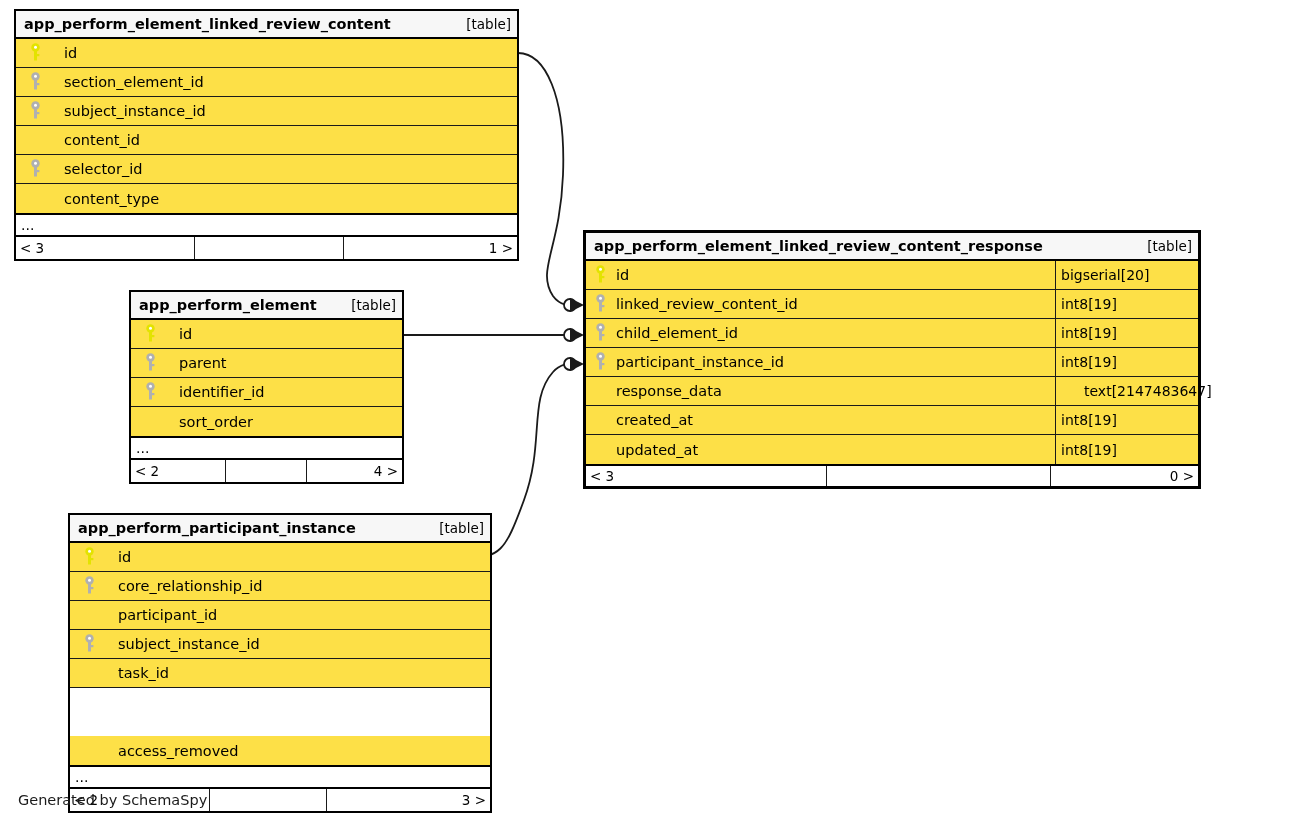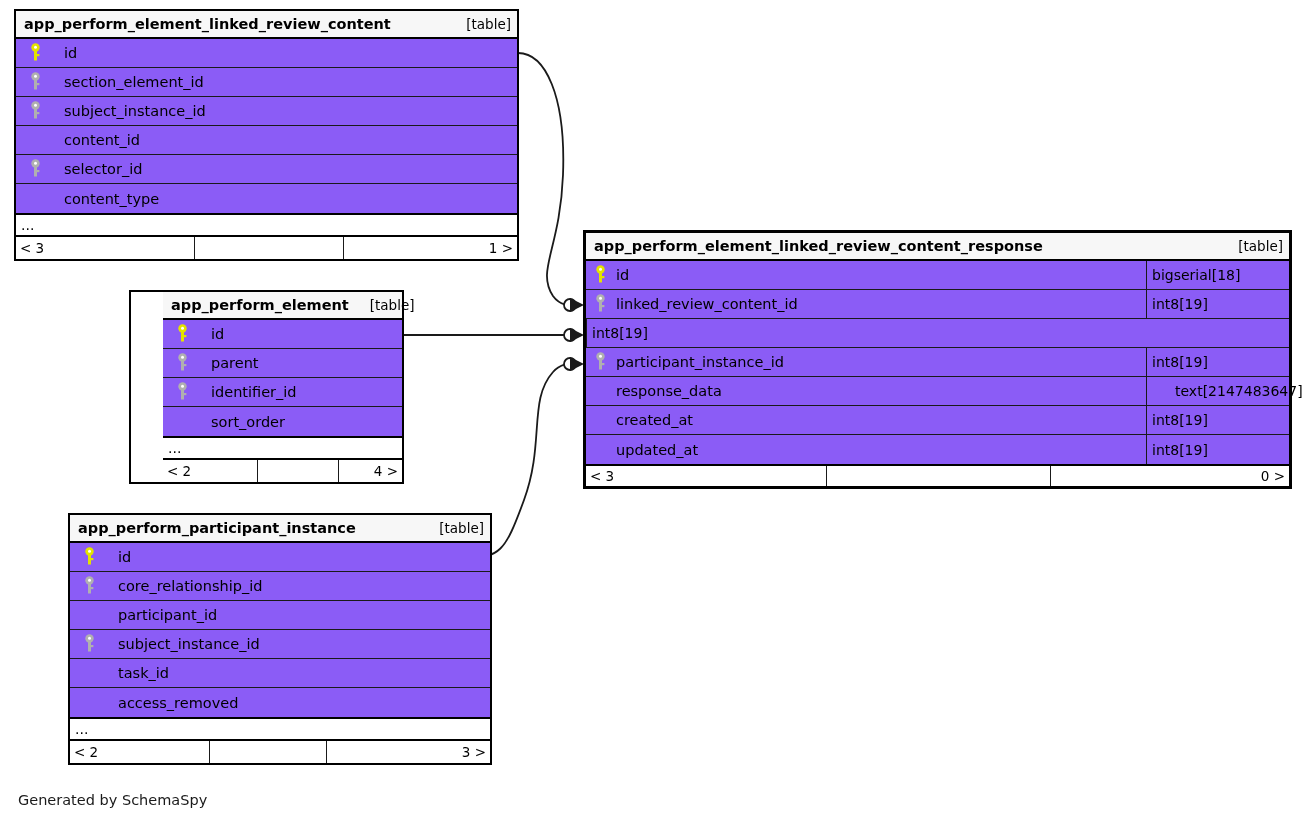--- a/index.html
+++ b/index.html
@@ -37,41 +37,40 @@
   }
   .erd-head {
     box-sizing: border-box;
     background: #f7f7f7;
     border-bottom: 2px solid #000000;
     height: 28px;
     display: flex;
     align-items: center;
     justify-content: space-between;
     padding: 0 6px 0 8px;
-    gap: 11px;
   }
   .erd-title {
     font-weight: bold;
     font-size: 14.5px;
     letter-spacing: 0;
     white-space: nowrap;
   }
   .erd-kind {
     font-size: 13.5px;
     white-space: nowrap;
     padding-left: 10px;
   }
 
   .erd-row {
     box-sizing: border-box;
     height: 29px;
     display: flex;
     align-items: center;
     border-bottom: 1.5px solid #1a1a1a;
-    background: #8b5cf6;
+    background: #fde047;
   }
   .erd-row:last-of-type { border-bottom: none; }
 
   .col-name {
     flex: 1 1 auto;
     display: flex;
     align-items: center;
     min-width: 0;
     height: 100%;
   }
@@ -263,21 +262,21 @@
 
     <div class="ellipsis-row">...</div>
 
     <div class="erd-foot">
       <div class="fcell left" style="width:178px;">&lt; 3</div>
       <div class="fcell mid" style="width:149px;"></div>
       <div class="fcell right" style="flex:1 1 auto;">1 &gt;</div>
     </div>
   </div>
 
-  <div class="erd-table gutter-wide" style="left:129px; top:290px; width:275px;padding-left:32px;">
+  <div class="erd-table gutter-wide" style="left:129px; top:290px; width:275px;">
     <div class="erd-head">
       <span class="erd-title">app_perform_element</span>
       <span class="erd-kind">[table]</span>
     </div>
 
     <div class="erd-row">
       <div class="col-name">
         <span class="keyslot">
           <svg class="keyicon" width="11" height="20" viewBox="0 0 11 20" aria-hidden="true">
             <circle cx="5.5" cy="4.5" r="4.2" fill="#e3e300"></circle>
@@ -389,73 +388,84 @@
       </div>
     </div>
 
     <div class="erd-row">
       <div class="col-name">
         <span class="keyslot"></span>
         <span class="name-text">task_id</span>
       </div>
     </div>
 
-    <div class="erd-row" style="border-bottom:none;">
+    <div class="erd-row" style="border-bottom:none;margin-top:48px;">
       <div class="col-name">
         <span class="keyslot"></span>
         <span class="name-text">access_removed</span>
       </div>
     </div>
 
     <div class="ellipsis-row">...</div>
 
     <div class="erd-foot">
       <div class="fcell left" style="width:139px;">&lt; 2</div>
       <div class="fcell mid" style="width:117px;"></div>
       <div class="fcell right" style="flex:1 1 auto;">3 &gt;</div>
     </div>
   </div>
 
-  <div class="erd-table gutter-tight" style="left:583px; top:230px; width:709px; border-width:3px;">
+  <div class="erd-table gutter-tight" style="left:583px; top:230px; width:618px; border-width:3px;">
     <div class="erd-head">
       <span class="erd-title">app_perform_element_linked_review_content_response</span>
       <span class="erd-kind">[table]</span>
     </div>
 
     <div class="erd-row">
       <div class="col-name">
         <span class="keyslot">
           <svg class="keyicon" width="11" height="20" viewBox="0 0 11 20" aria-hidden="true">
             <circle cx="5.5" cy="4.5" r="4.2" fill="#e3e300"></circle>
             <circle cx="5.5" cy="4.3" r="1.5" fill="#ffffff"></circle>
             <rect x="4.0" y="7" width="3" height="10.5" fill="#e3e300"></rect>
             <rect x="7.0" y="11" width="2.4" height="2.2" fill="#e3e300"></rect>
           </svg>
         </span>
         <span class="name-text">id</span>
       </div>
-      <div class="col-type" style="width:143px;">bigserial[18]</div>
+      <div class="col-type" style="width:143px;">bigserial[20]</div>
     </div>
 
     <div class="erd-row">
       <div class="col-name">
         <span class="keyslot">
           <svg class="keyicon" width="11" height="20" viewBox="0 0 11 20" aria-hidden="true">
             <circle cx="5.5" cy="4.5" r="4.2" fill="#b0b0b0"></circle>
             <circle cx="5.5" cy="4.3" r="1.5" fill="#ffffff"></circle>
             <rect x="4.0" y="7" width="3" height="10.5" fill="#b0b0b0"></rect>
             <rect x="7.0" y="11" width="2.4" height="2.2" fill="#b0b0b0"></rect>
           </svg>
         </span>
         <span class="name-text">linked_review_content_id</span>
       </div>
       <div class="col-type" style="width:143px;">int8[19]</div>
     </div>
 
     <div class="erd-row">
+      <div class="col-name">
+        <span class="keyslot">
+          <svg class="keyicon" width="11" height="20" viewBox="0 0 11 20" aria-hidden="true">
+            <circle cx="5.5" cy="4.5" r="4.2" fill="#b0b0b0"></circle>
+            <circle cx="5.5" cy="4.3" r="1.5" fill="#ffffff"></circle>
+            <rect x="4.0" y="7" width="3" height="10.5" fill="#b0b0b0"></rect>
+            <rect x="7.0" y="11" width="2.4" height="2.2" fill="#b0b0b0"></rect>
+          </svg>
+        </span>
+        <span class="name-text">child_element_id</span>
+      </div>
       <div class="col-type" style="width:143px;">int8[19]</div>
     </div>
 
     <div class="erd-row">
       <div class="col-name">
         <span class="keyslot">
           <svg class="keyicon" width="11" height="20" viewBox="0 0 11 20" aria-hidden="true">
             <circle cx="5.5" cy="4.5" r="4.2" fill="#b0b0b0"></circle>
             <circle cx="5.5" cy="4.3" r="1.5" fill="#ffffff"></circle>
             <rect x="4.0" y="7" width="3" height="10.5" fill="#b0b0b0"></rect>

